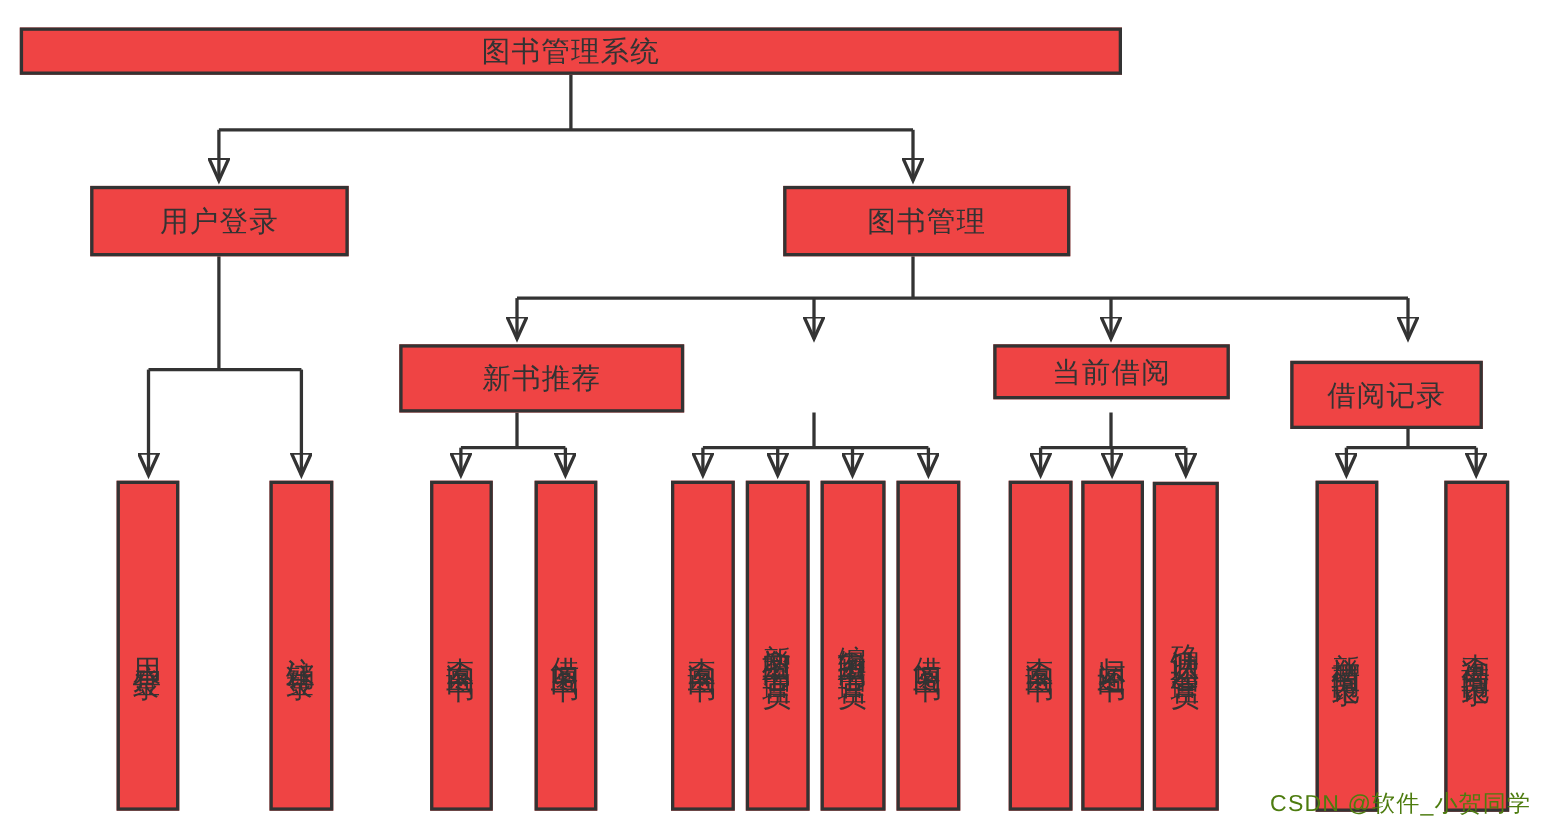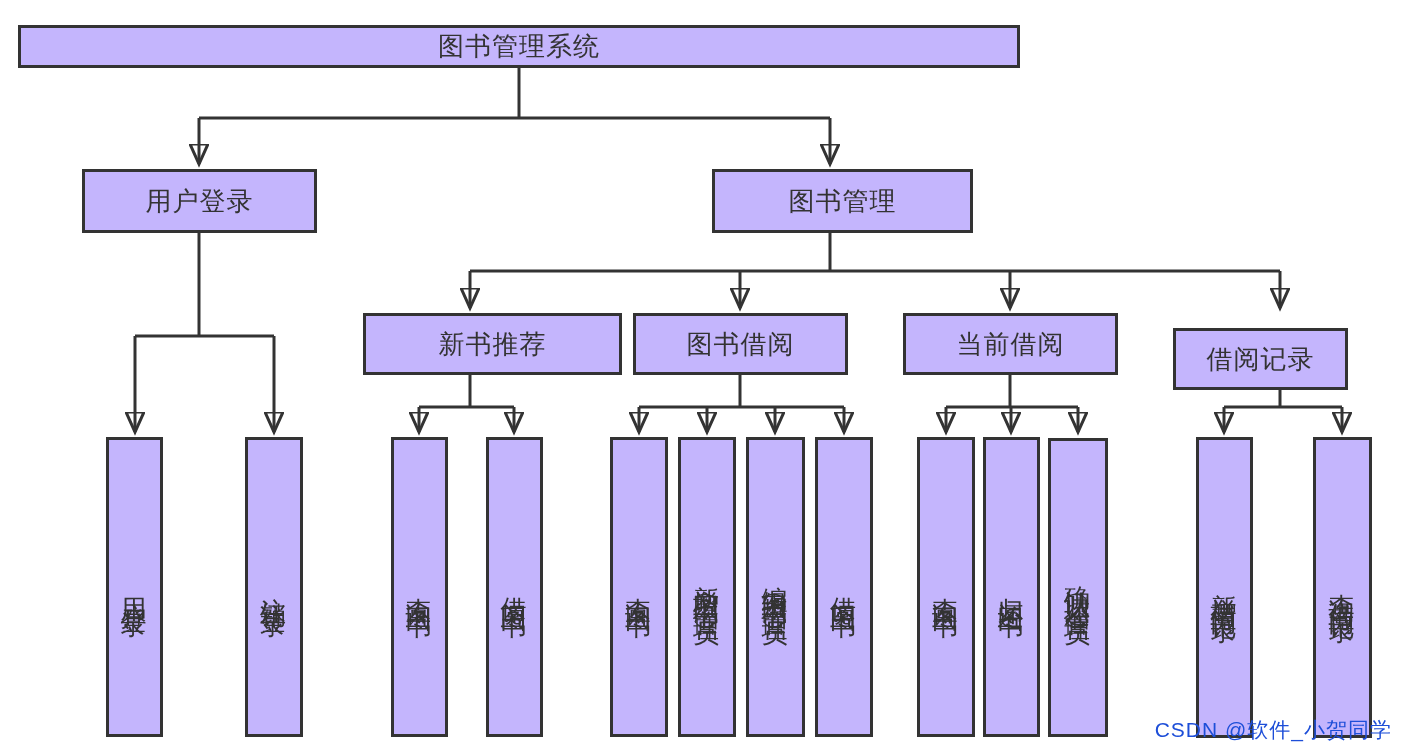--- a/index.html
+++ b/index.html
@@ -4,32 +4,32 @@
 <style>
   html,body{margin:0;padding:0;background:#ffffff;}
   .canvas{
     position:relative;width:1405px;height:747px;background:#ffffff;
     font-family:"Liberation Sans","DejaVu Sans",sans-serif;overflow:hidden;
   }
   .connectors{position:absolute;left:0;top:0;width:1405px;height:747px;}
   .connectors path{stroke:#333333;stroke-width:3;fill:none;}
   .node{
     position:absolute;box-sizing:border-box;border:3px solid #333333;
-    background:#c4b5fd;display:flex;align-items:center;justify-content:center;
+    background:#ef4444;display:flex;align-items:center;justify-content:center;
     color:#333333;
   }
   .node.h span{
     font-size:26px;letter-spacing:1px;white-space:nowrap;color:#333333;
   }
   .node.leaf span{
     writing-mode:vertical-rl;font-size:26px;letter-spacing:5px;
     white-space:nowrap;color:#333333;
   }
   .watermark{
-    position:absolute;top:716px;right:13px;font-size:21px;color:#1d4ed8;
+    position:absolute;top:716px;right:13px;font-size:21px;color:#4d7c0f;
     letter-spacing:1px;white-space:nowrap;
   }
 </style>
 </head>
 <body>
 
 <div class="canvas">
 
   <svg class="connectors" viewBox="0 0 1405 747" xmlns="http://www.w3.org/2000/svg">
     <defs>
@@ -100,24 +100,21 @@
   <div class="node h" style="left:82px;top:169px;width:235px;height:64px">
     <span>用户登录</span>
   </div>
   <div class="node h" style="left:712px;top:169px;width:261px;height:64px">
     <span>图书管理</span>
   </div>
 
   <div class="node h" style="left:363px;top:313px;width:259px;height:62px">
     <span>新书推荐</span>
   </div>
-  <div class="node h" style="left:633px;top:313px;width:215px;height:62px">
-    <span>图书借阅</span>
-  </div>
-  <div class="node h" style="left:903px;top:313px;width:215px;height:62px">
+  <div class="node h" style="left:903px;top:313px;width:215px;height:50px">
     <span>当前借阅</span>
   </div>
   <div class="node h" style="left:1173px;top:328px;width:175px;height:62px">
     <span>借阅记录</span>
   </div>
 
   <div class="node leaf" style="left:106px;top:437px;width:57px;height:300px">
     <span>用户登录</span>
   </div>
   <div class="node leaf" style="left:245px;top:437px;width:58px;height:300px">

